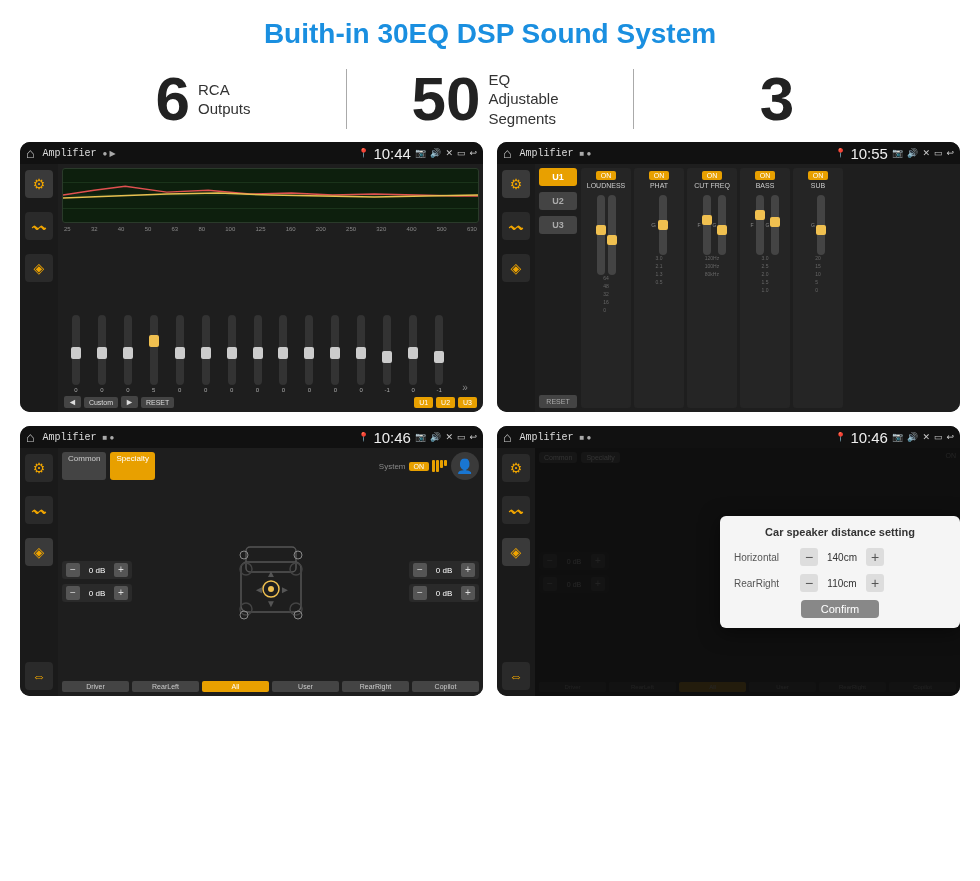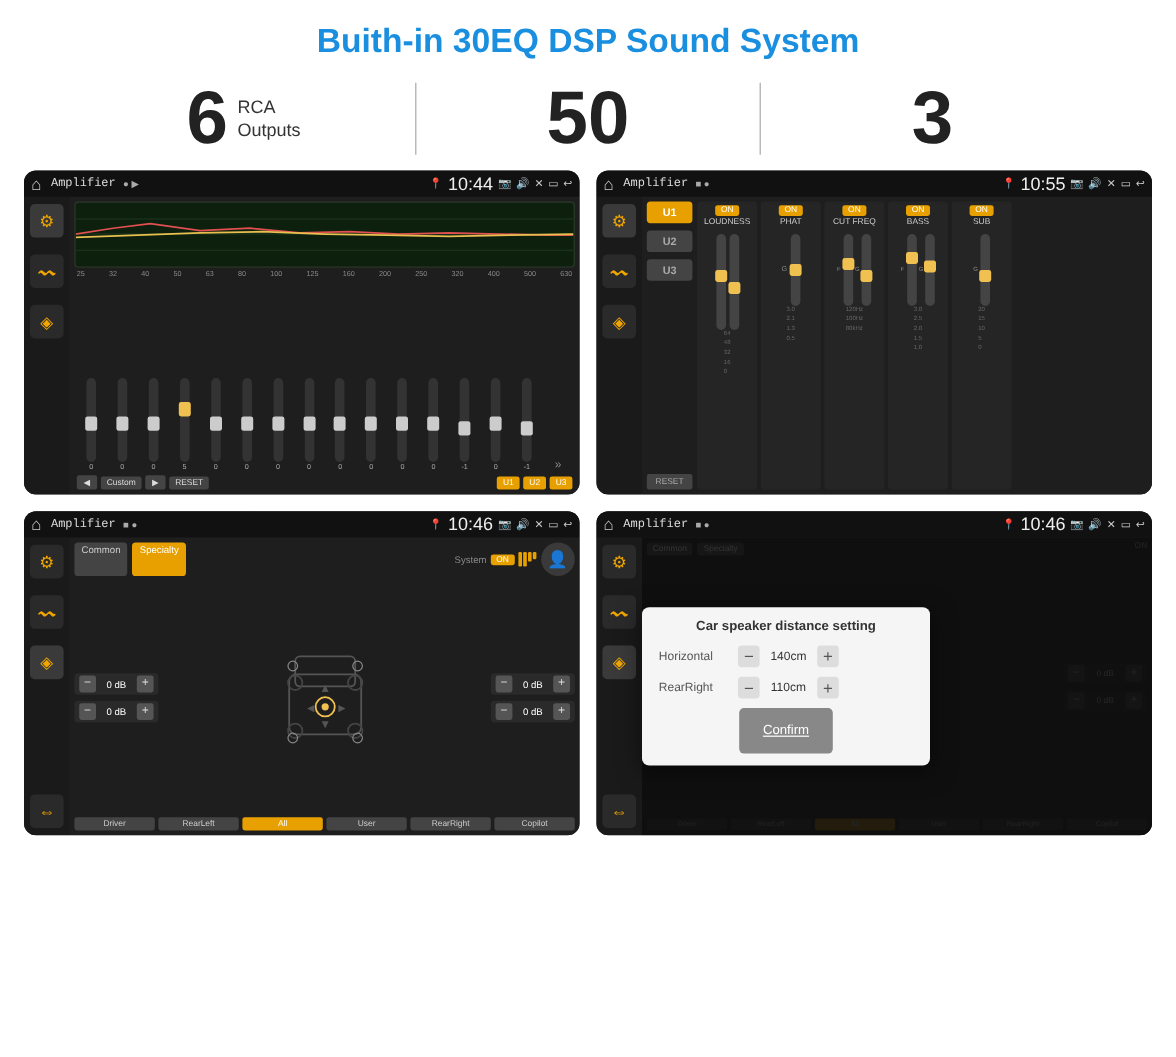--- a/index.html
+++ b/index.html
@@ -466,21 +466,21 @@
       background: #1e1e1e;
       padding: 4px;
       position: relative;
     }
     .dialog-overlay {
       position: absolute;
       top: 0; left: 0; right: 0; bottom: 0;
       background: rgba(0,0,0,0.5);
       display: flex;
       align-items: center;
-      justify-content: flex-start;
+      justify-content: flex-end;
       z-index: 10;
     }
     .dialog-box {
       background: #f5f5f5;
       border-radius: 6px;
       padding: 10px 14px;
       width: 240px;
       box-shadow: 0 4px 20px rgba(0,0,0,0.5);
     }
     .dialog-title {
@@ -534,27 +534,26 @@
     .dialog-value {
       font-size: 10px;
       color: #333;
       min-width: 40px;
       text-align: center;
     }
     .dialog-confirm {
       background: #888;
       color: #fff;
       font-size: 11px;
-      padding: 13px 20px;
+      padding: 3px 20px;
       border-radius: 4px;
       text-align: center;
       margin: 6px auto 0;
       display: block;
       width: fit-content;
-      text-decoration: underline;
     }
 
     
     .screen4-bg-content {
       position: absolute;
       top: 0; left: 0; right: 0; bottom: 0;
       opacity: 0.4;
       padding: 4px;
       display: flex;
       flex-direction: column;
@@ -571,20 +570,21 @@
 <h1 class="page-title">Buith-in 30EQ DSP Sound System</h1>
 
 <div class="stats-row">
   <div class="stat-item">
     <span class="stat-number">6</span>
     <span class="stat-label">RCA<br>Outputs</span>
   </div>
   <div class="stat-divider"></div>
   <div class="stat-item">
     <span class="stat-number">50</span>
+    <span class="stat-label">EQ Adjustable<br>Segments</span>
   </div>
   <div class="stat-divider"></div>
   <div class="stat-item">
     <span class="stat-number">3</span>
   </div>
 </div>
 
 <div class="screens-grid">
 
   <div class="screen-card">

